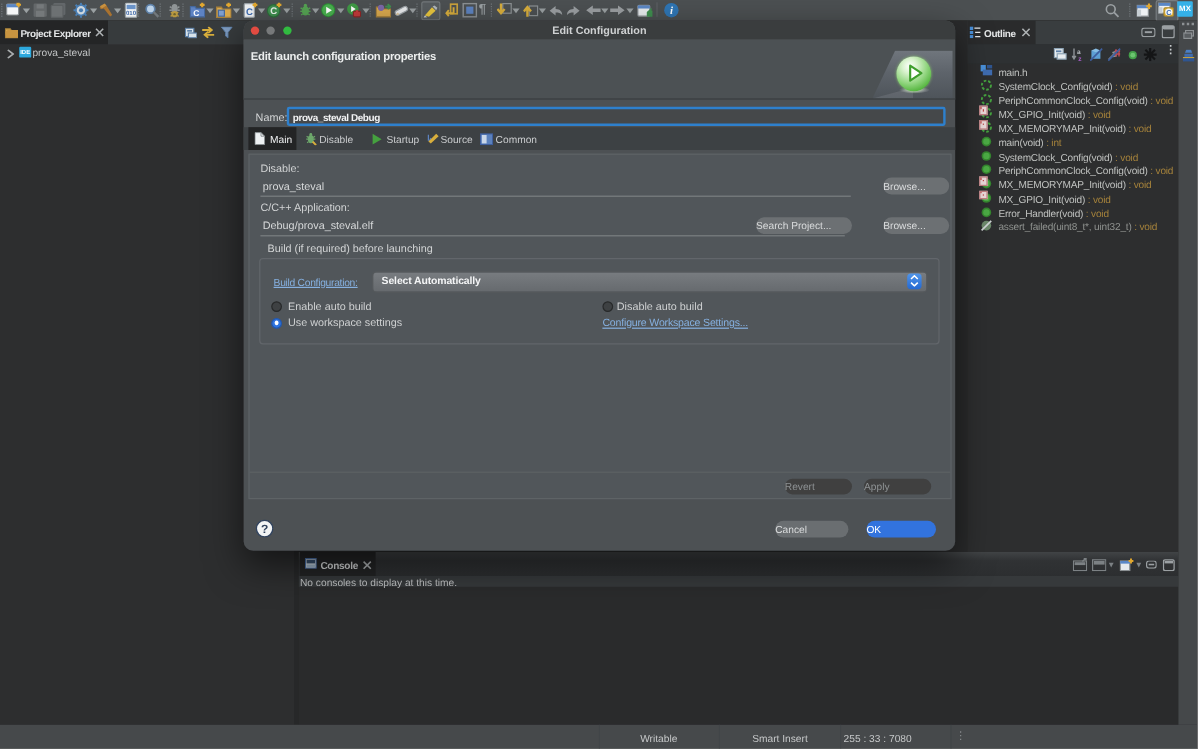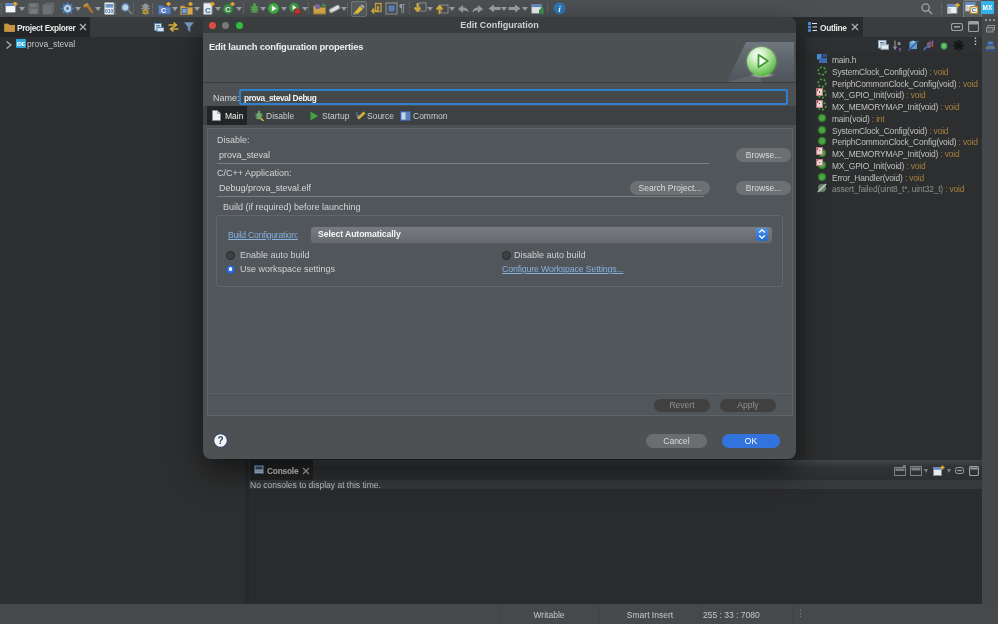--- a/index.html
+++ b/index.html
@@ -546,18 +546,18 @@
         <circle cx="7.5" cy="7.5" r="7" fill="#f2f4f5"></circle>
         <circle cx="7.5" cy="7.5" r="6.9" fill="none" stroke="#31435e" stroke-width="1.2"></circle>
         <text x="7.5" y="11.4" font-size="10" font-family="Liberation Sans" font-weight="bold" fill="#31435e" text-anchor="middle">?</text>
       </svg>
   <div class="btn abs" style="left:443px;top:417px;width:61px;height:14px;background:#6a6e71">Cancel</div>
   <div class="btn abs" style="left:519px;top:417px;width:58px;height:14px;background:#3273de;color:#fff">OK</div>
 </div>
 
 </div>
 <style>
-.btn{background:#6c7073;border-radius:7px;color:#dadcdd;font-size:8.5px;text-align:center;line-height:14px}
+.btn{background:#6c7073;border-radius:7px;color:#dadcdd;font-size:8.5px;text-align:left;line-height:14px}
 .btn.dis{background:#404040;color:#8e9294;line-height:13px}
 .radio{width:7px;height:7px;border-radius:50%;background:#3e4143;border:1px solid #27292a}
 .radio.sel{background:#2f74e0;border-color:#2257ad}
 .radio.sel::after{content:"";position:absolute;left:1.8px;top:1.8px;width:3.4px;height:3.4px;border-radius:50%;background:#fff}
 </style>
 
 </body></html>

